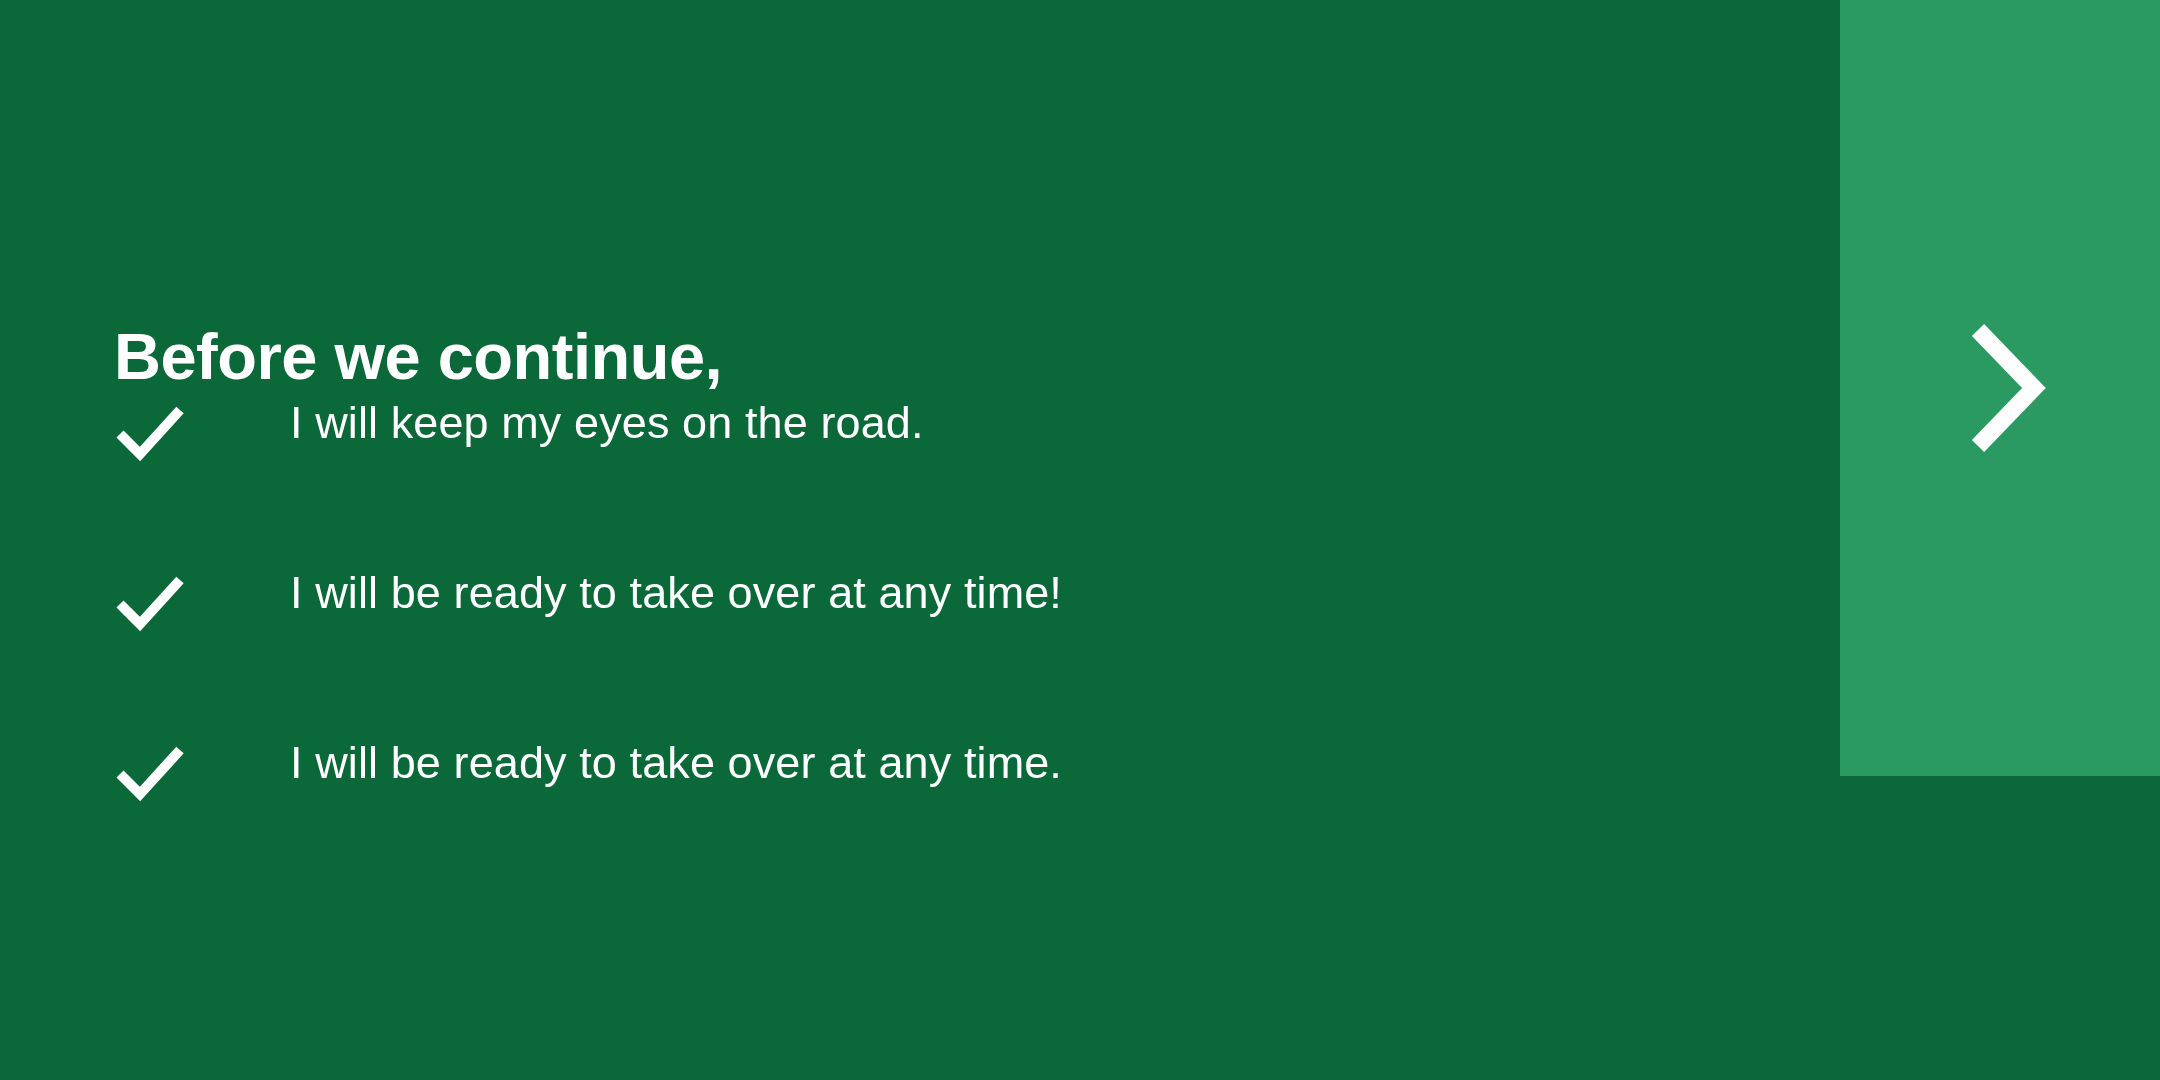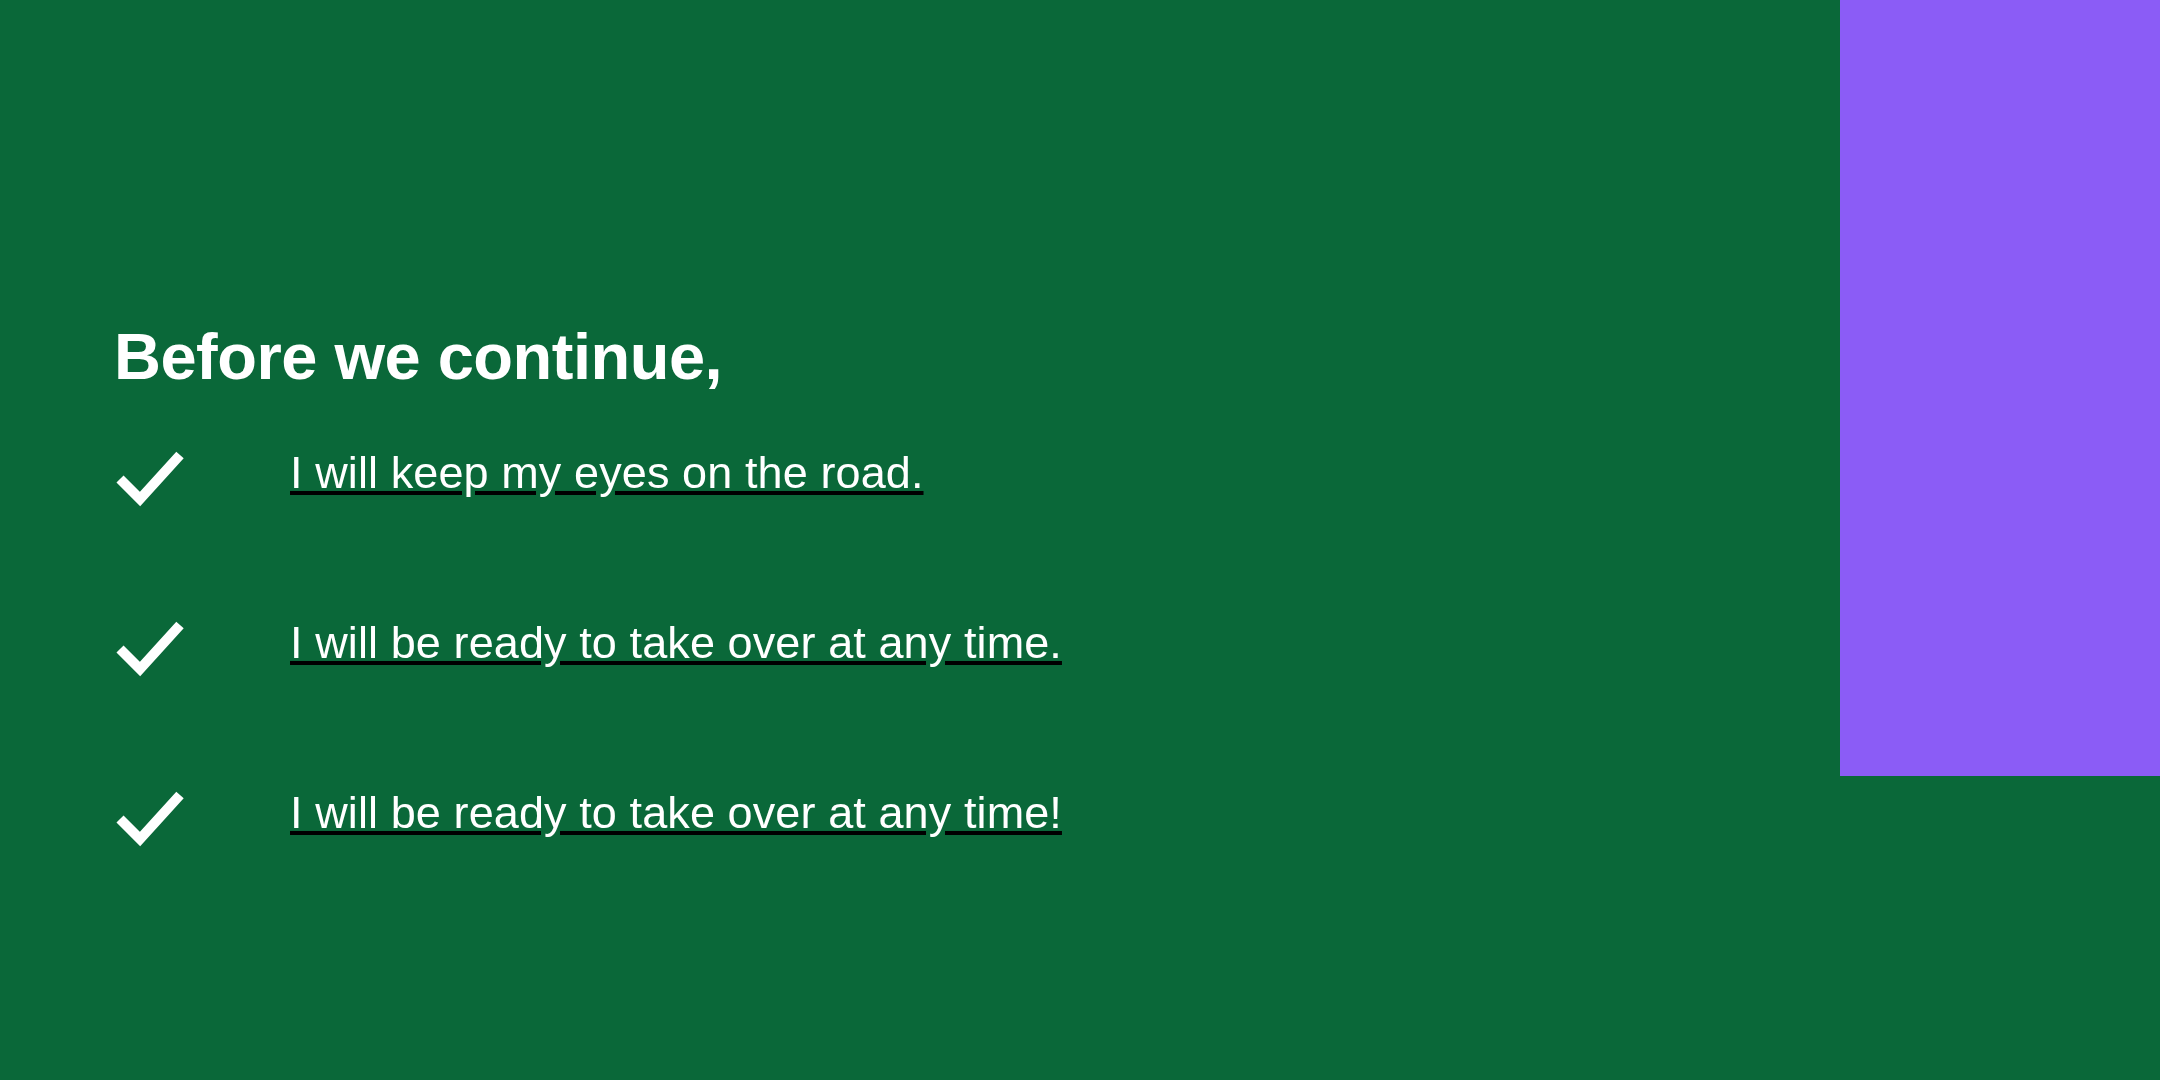--- a/index.html
+++ b/index.html
@@ -14,22 +14,21 @@
   body {
     font-family: "Liberation Sans", "DejaVu Sans", sans-serif;
     background: #0a6839;
   }
 
   .screen {
     position: relative;
     width: 2160px;
     height: 776px;
     display: flex;
-    background: #8b5cf6;
-    flex-direction: column;
+    background: #a3a3a3;
   }
 
   
   .main-panel {
     position: relative;
     width: 1840px;
     height: 100%;
     background: #0a6839;
     flex: 0 0 1840px;
   }
@@ -56,22 +55,21 @@
     position: absolute;
     left: 114px;
     top: 388px;
     width: 1600px;
   }
 
   .checklist-item {
     position: relative;
     height: 170px;
     display: flex;
-    align-items: center;
-    text-decoration: underline;
+    align-items: flex-start;
   }
 
   .check-icon {
     flex: 0 0 auto;
     width: 72px;
     height: 72px;
     margin-top: 8px;
     display: block;
   }
 
@@ -139,30 +137,30 @@
         </span>
         <span class="item-label">I will keep my eyes on the road.</span>
       </div>
 
       <div class="checklist-item">
         <span class="check-icon">
           <svg viewBox="0 0 72 72" aria-hidden="true">
             <path d="M6 38 L26 58 L66 14" fill="none" stroke="#ffffff" stroke-width="10" stroke-linecap="butt" stroke-linejoin="miter"></path>
           </svg>
         </span>
-        <span class="item-label">I will be ready to take over at any time.</span>
+        <span class="item-label">I will be ready to take over at any time!</span>
       </div>
 
       <div class="checklist-item">
         <span class="check-icon">
           <svg viewBox="0 0 72 72" aria-hidden="true">
             <path d="M6 38 L26 58 L66 14" fill="none" stroke="#ffffff" stroke-width="10" stroke-linecap="butt" stroke-linejoin="miter"></path>
           </svg>
         </span>
-        <span class="item-label">I will be ready to take over at any time!</span>
+        <span class="item-label">I will be ready to take over at any time.</span>
       </div>
 
     </div>
   </div>
 
   <div class="next-panel">
     <span class="chevron-next">
       <svg viewBox="0 0 96 140" aria-hidden="true">
         <path d="M20 12 L76 70 L20 128" fill="none" stroke="#ffffff" stroke-width="17" stroke-linecap="butt" stroke-linejoin="miter"></path>
       </svg>

